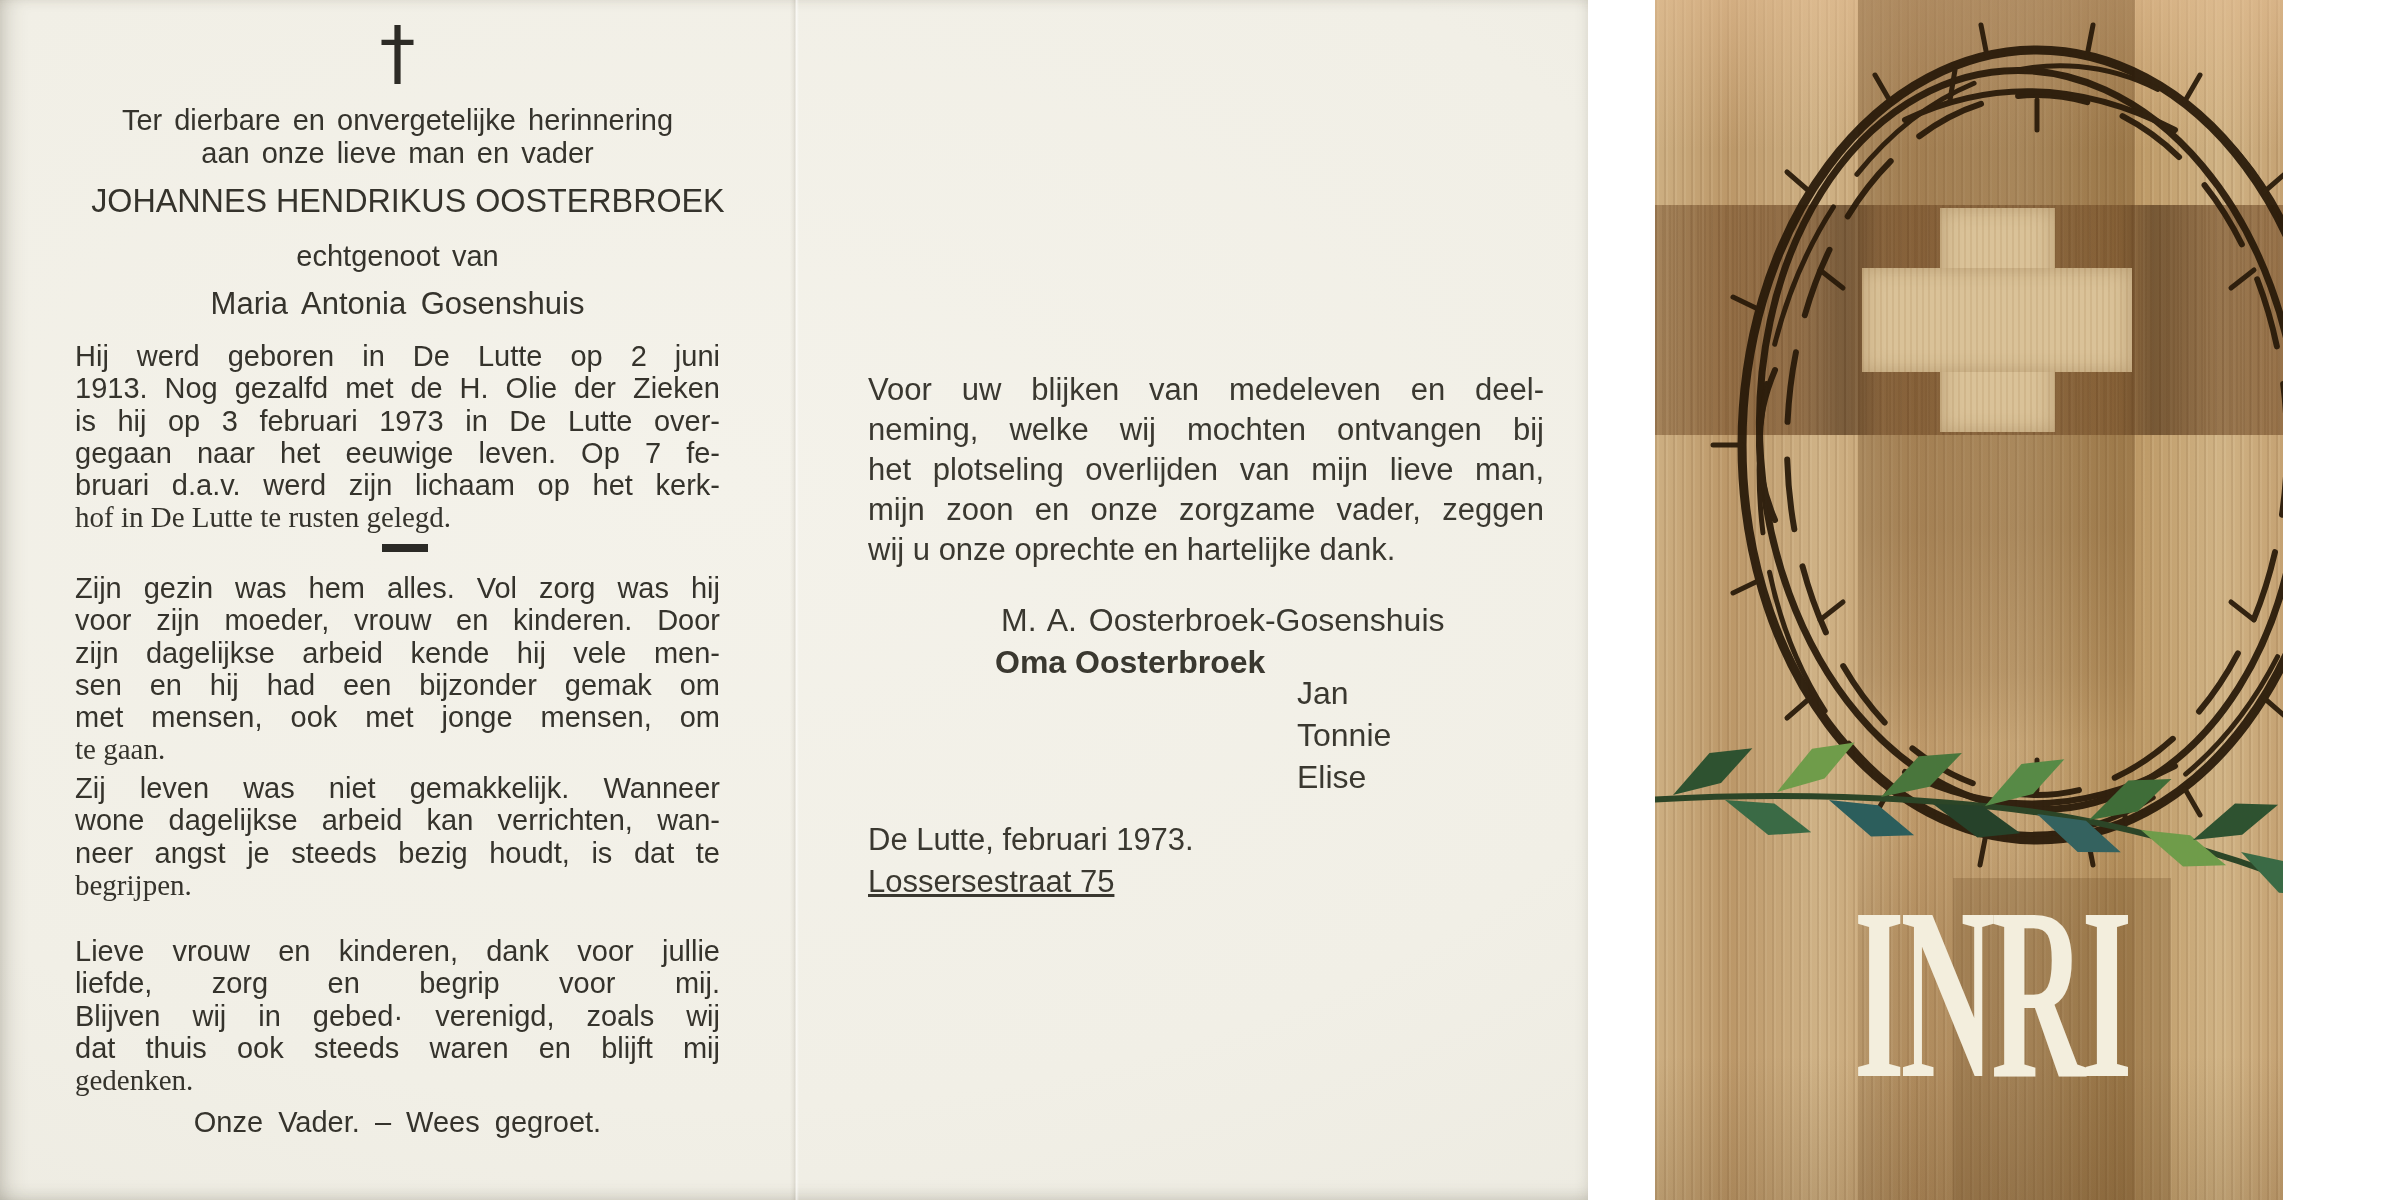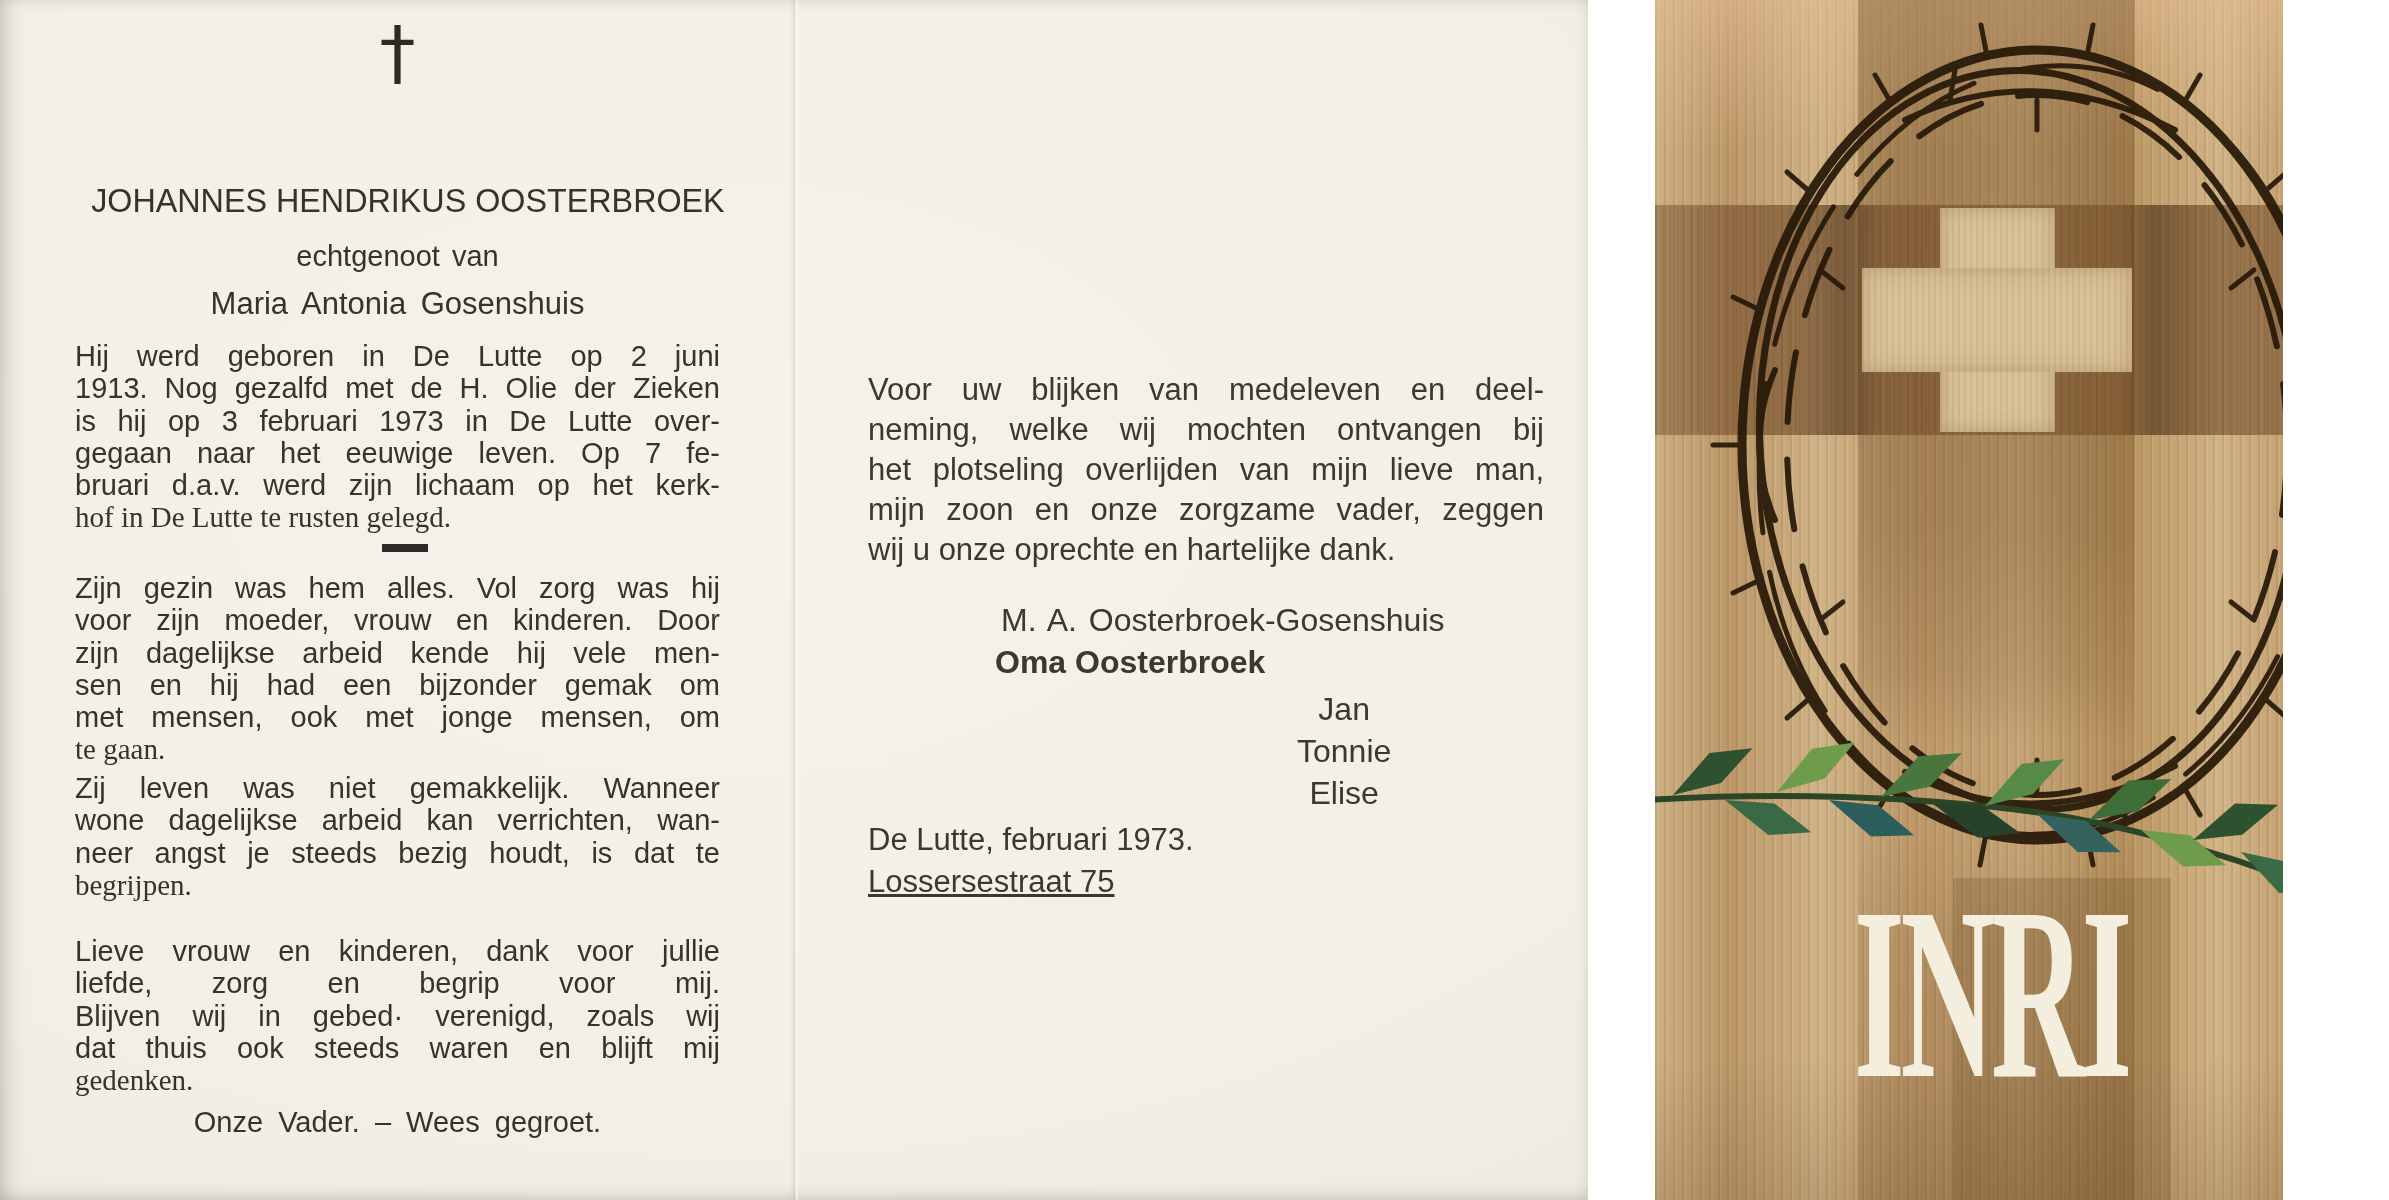--- a/index.html
+++ b/index.html
@@ -38,21 +38,21 @@
   .closing{position:absolute;top:1106px;left:0;width:100%;text-align:center;word-spacing:7px;}
 
   
   .p-mid{position:absolute;left:868px;top:0;width:676px;height:1185px;font-size:31px;color:#3a3830;}
   .thanks{position:absolute;top:370px;left:0;width:100%;line-height:40px;}
   .thanks .ln{text-align:justify;text-align-last:justify;}
   .thanks .ln.last{text-align-last:left;}
   .sig1{position:absolute;top:602px;left:133px;font-size:32px;word-spacing:3px;}
   .sig2{position:absolute;top:644px;left:127px;font-size:32px;font-weight:bold;}
   .col-left{position:absolute;top:688px;left:197px;line-height:42px;font-size:32px;}
-  .col-right{position:absolute;top:688px;left:429px;line-height:42px;font-size:32px;text-align:center;}
+  .col-right{position:absolute;top:672px;left:429px;line-height:42px;font-size:32px;}
   .place{position:absolute;top:822px;left:0;font-size:31px;}
   .addr{position:absolute;top:864px;left:0;font-size:31px;text-decoration:underline;}
 
   
   .wood{position:absolute;left:1655px;top:0;width:628px;height:1200px;overflow:hidden;
     background-color:#c5a578;
     background-image:
       linear-gradient(180deg, rgba(230,192,150,.55) 0, rgba(230,192,150,0) 150px),
       linear-gradient(180deg, rgba(0,0,0,0) 88%, rgba(90,60,25,.18) 100%),
       repeating-linear-gradient(90deg, rgba(104,70,36,.12) 0 2px, rgba(255,240,210,.09) 2px 4px, rgba(0,0,0,0) 4px 9px),
@@ -82,20 +82,24 @@
 </head>
 <body>
 
 <div class="stage">
 
   <section class="scan">
 
     <div class="p-left ink">
       <div class="cross-glyph">†</div>
 
+      <div class="intro">
+        <div class="ln">Ter dierbare en onvergetelijke herinnering</div>
+        <div class="ln">aan onze lieve man en vader</div>
+      </div>
 
       <div class="name-line">JOHANNES HENDRIKUS OOSTERBROEK</div>
 
       <div class="sp-label">echtgenoot van</div>
       <div class="sp-name">Maria Antonia Gosenshuis</div>
 
       <div class="para para1">
         <div class="ln">Hij werd geboren in De Lutte op 2 juni</div>
         <div class="ln">1913. Nog gezalfd met de H. Olie der Zieken</div>
         <div class="ln">is hij op 3 februari 1973 in De Lutte over-</div>

